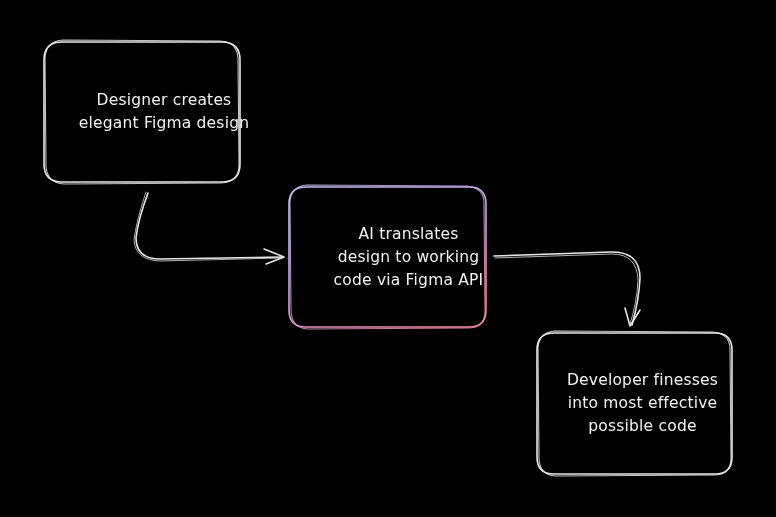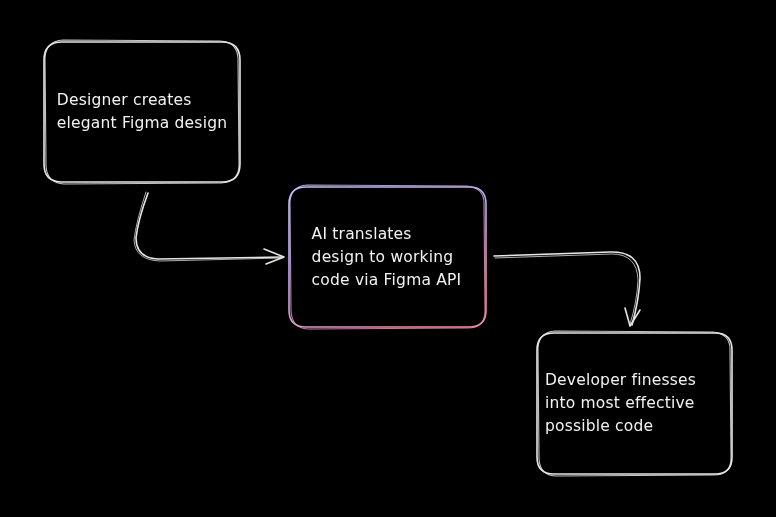--- a/index.html
+++ b/index.html
@@ -18,26 +18,27 @@
       position: absolute;
       left: 0;
       top: 0;
     }
     .node-label {
       position: absolute;
       color: #f2f2f2;
       font-family: "DejaVu Sans", sans-serif;
       font-size: 15.5px;
       line-height: 23px;
-      text-align: left;
+      text-align: center;
       letter-spacing: 0.2px;
       display: flex;
       align-items: center;
       justify-content: center;
       white-space: pre-line;
+      padding-left: 22px;
     }
   </style>
 </head>
 <body>
 
 <svg class="canvas" width="776" height="517" viewBox="0 0 776 517">
   <defs>
     <linearGradient id="aiGrad" x1="0" y1="0" x2="0.6" y2="1">
       <stop offset="0%" stop-color="#c4c0f4"></stop>
       <stop offset="50%" stop-color="#c9a8ea"></stop>

